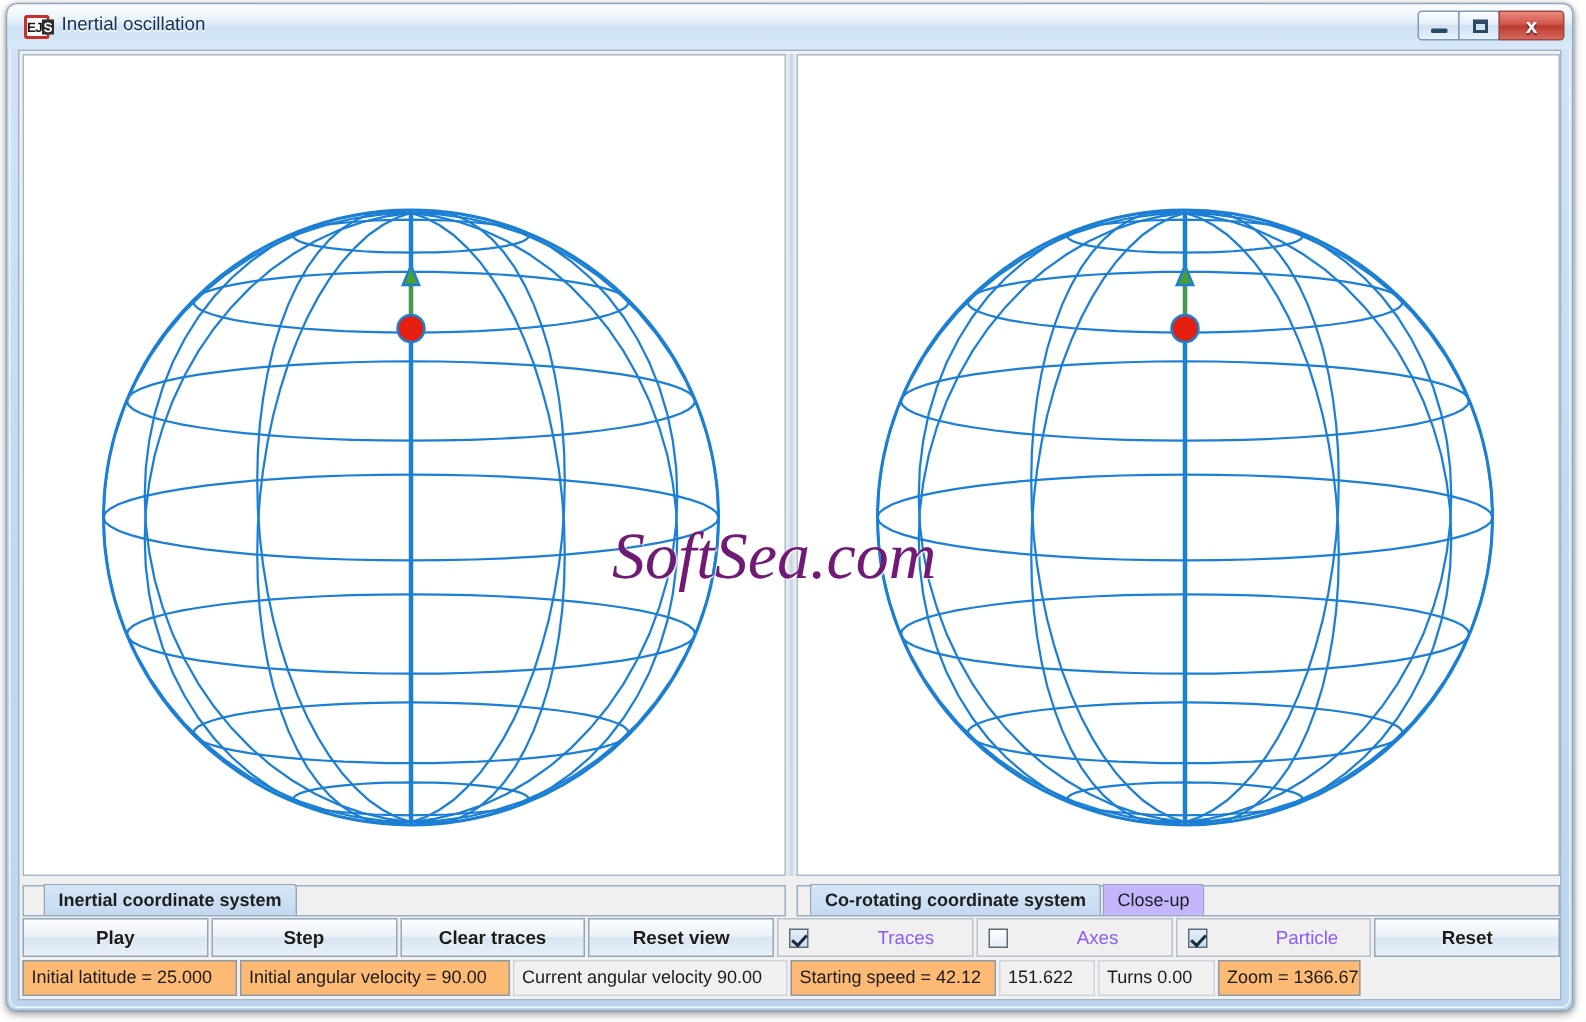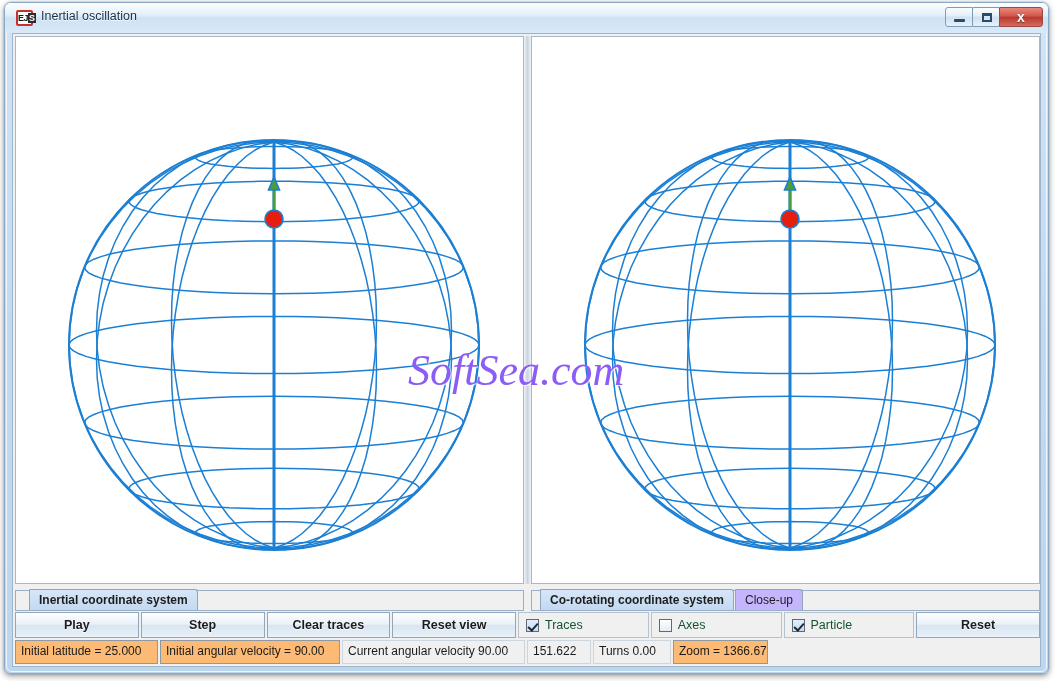--- a/index.html
+++ b/index.html
@@ -180,25 +180,26 @@
     line-height: 24px; text-align: center;
     white-space: nowrap;
     text-shadow: 0 1px 0 rgba(255,255,255,0.85);
   }
   .cbox {
     flex: 1 1 0;
     margin-right: 2px;
     border: 1px solid #b6c3cf;
     box-sizing: border-box;
     background: #f0f0f0;
-    font-size: 12.5px; color: #14532d;
+    font-size: 12.5px; color: #8b5cf6;
     line-height: 24px;
     display: flex; align-items: center;
     padding-left: 7px;
     white-space: nowrap;
+    gap: 40px;
   }
   .cbx-square {
     width: 13px; height: 13px;
     border: 1px solid #5b6b7b;
     box-sizing: border-box;
     background: linear-gradient(180deg,#ffffff,#e4ecf4);
     margin-right: 6px;
     position: relative; flex: none;
   }
   .cbx-square.on { background: linear-gradient(180deg,#e3eefb,#c6dcf2); }
@@ -237,21 +238,21 @@
   .globe-svg { position: absolute; }
 
   
   .watermark {
     position: absolute;
     left: 395px; top: 311px;
     width: 265px; height: 50px;
     font-family: "Liberation Serif", serif;
     font-style: italic;
     font-size: 44px;
-    color: #8b5cf6;
+    color: #701a75;
     text-shadow: 1px 1px 1px rgba(255,255,255,0.85);
     white-space: nowrap;
     z-index: 50;
     pointer-events: none;
   }
 </style>
 </head>
 <body>
 
 <div id="app">
@@ -392,20 +393,21 @@
           <span>Particle</span>
         </div>
 
         <div class="btn" style="margin-right:0;">Reset</div>
       </div>
 
       <div class="statusbar">
         <div class="sfield edit" style="width:143px;">Initial latitude = 25.000</div>
         <div class="sfield edit" style="width:180px;">Initial angular velocity = 90.00</div>
         <div class="sfield ro" style="width:183px;">Current angular velocity  90.00</div>
+        <div class="sfield edit" style="width:137px;">Starting speed = 42.12</div>
         <div class="sfield ro" style="width:64px;">151.622</div>
         <div class="sfield ro" style="width:78px;">Turns 0.00</div>
         <div class="sfield edit" style="width:95px; margin-right:0;">Zoom = 1366.67</div>
       </div>
 
     </div>
   </div>
 </div>
 
 </body></html>

